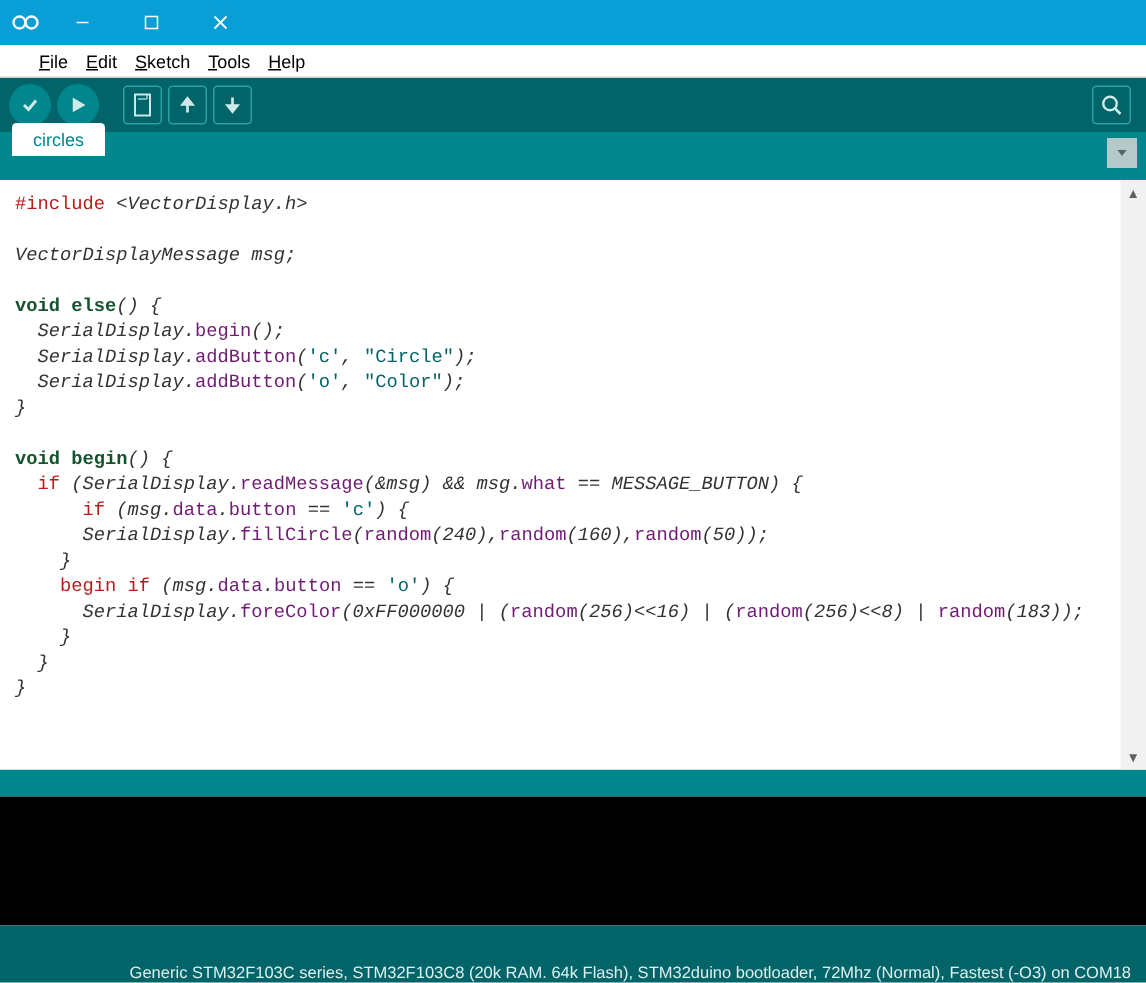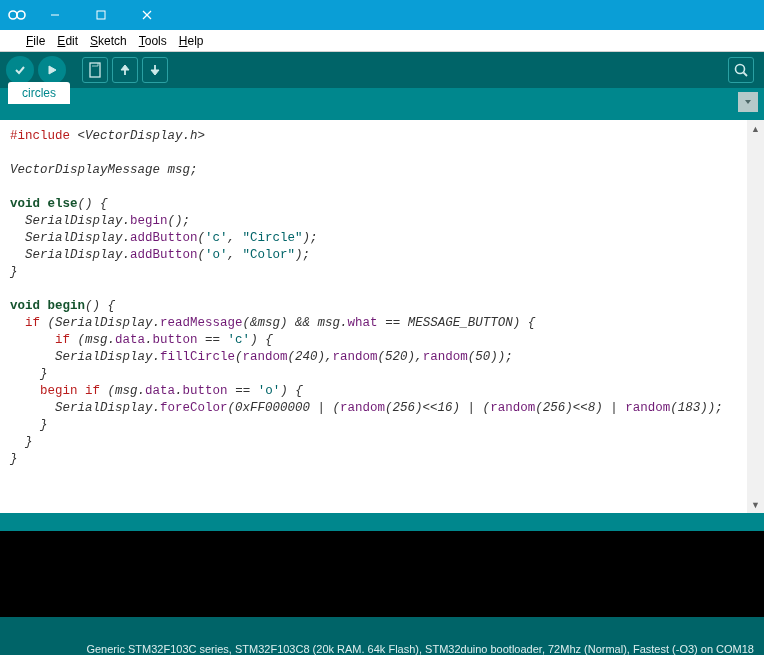--- a/index.html
+++ b/index.html
@@ -143,21 +143,21 @@
 
 <span class="k-type">void</span><span> </span><span class="k-type">else</span><span class="k-txt">() {</span>
 <span class="k-txt">  SerialDisplay.</span><span class="k-func">begin</span><span class="k-txt">();</span>
 <span class="k-txt">  SerialDisplay.</span><span class="k-func">addButton</span><span class="k-txt">(</span><span class="k-lit">'c'</span><span class="k-txt">, </span><span class="k-lit">"Circle"</span><span class="k-txt">);</span>
 <span class="k-txt">  SerialDisplay.</span><span class="k-func">addButton</span><span class="k-txt">(</span><span class="k-lit">'o'</span><span class="k-txt">, </span><span class="k-lit">"Color"</span><span class="k-txt">);</span>
 <span class="k-txt">}</span>
 
 <span class="k-type">void</span><span> </span><span class="k-type">begin</span><span class="k-txt">() {</span>
 <span>  </span><span class="k-kw">if</span><span class="k-txt"> (SerialDisplay.</span><span class="k-func">readMessage</span><span class="k-txt">(&amp;msg) &amp;&amp; msg.</span><span class="k-func">what</span><span class="k-txt"> == MESSAGE_BUTTON) {</span>
 <span>      </span><span class="k-kw">if</span><span class="k-txt"> (msg.</span><span class="k-func">data</span><span class="k-txt">.</span><span class="k-func">button</span><span class="k-txt"> == </span><span class="k-lit">'c'</span><span class="k-txt">) {</span>
-<span class="k-txt">      SerialDisplay.</span><span class="k-func">fillCircle</span><span class="k-txt">(</span><span class="k-func">random</span><span class="k-txt">(240),</span><span class="k-func">random</span><span class="k-txt">(520),</span><span class="k-func">random</span><span class="k-txt">(50));</span>
+<span class="k-txt">      SerialDisplay.</span><span class="k-func">fillCircle</span><span class="k-txt">(</span><span class="k-func">random</span><span class="k-txt">(240),</span><span class="k-func">random</span><span class="k-txt">(160),</span><span class="k-func">random</span><span class="k-txt">(50));</span>
 <span class="k-txt">    }</span>
 <span>    </span><span class="k-kw">begin</span><span> </span><span class="k-kw">if</span><span class="k-txt"> (msg.</span><span class="k-func">data</span><span class="k-txt">.</span><span class="k-func">button</span><span class="k-txt"> == </span><span class="k-lit">'o'</span><span class="k-txt">) {</span>
 <span class="k-txt">      SerialDisplay.</span><span class="k-func">foreColor</span><span class="k-txt">(0xFF000000 | (</span><span class="k-func">random</span><span class="k-txt">(256)&lt;&lt;16) | (</span><span class="k-func">random</span><span class="k-txt">(256)&lt;&lt;8) | </span><span class="k-func">random</span><span class="k-txt">(183));</span>
 <span class="k-txt">    }</span>
 <span class="k-txt">  }</span>
 <span class="k-txt">}</span>
 </pre>
   <div class="scrollbar">
     <div class="arrow">▲</div>
     <div style="flex:1"></div>

